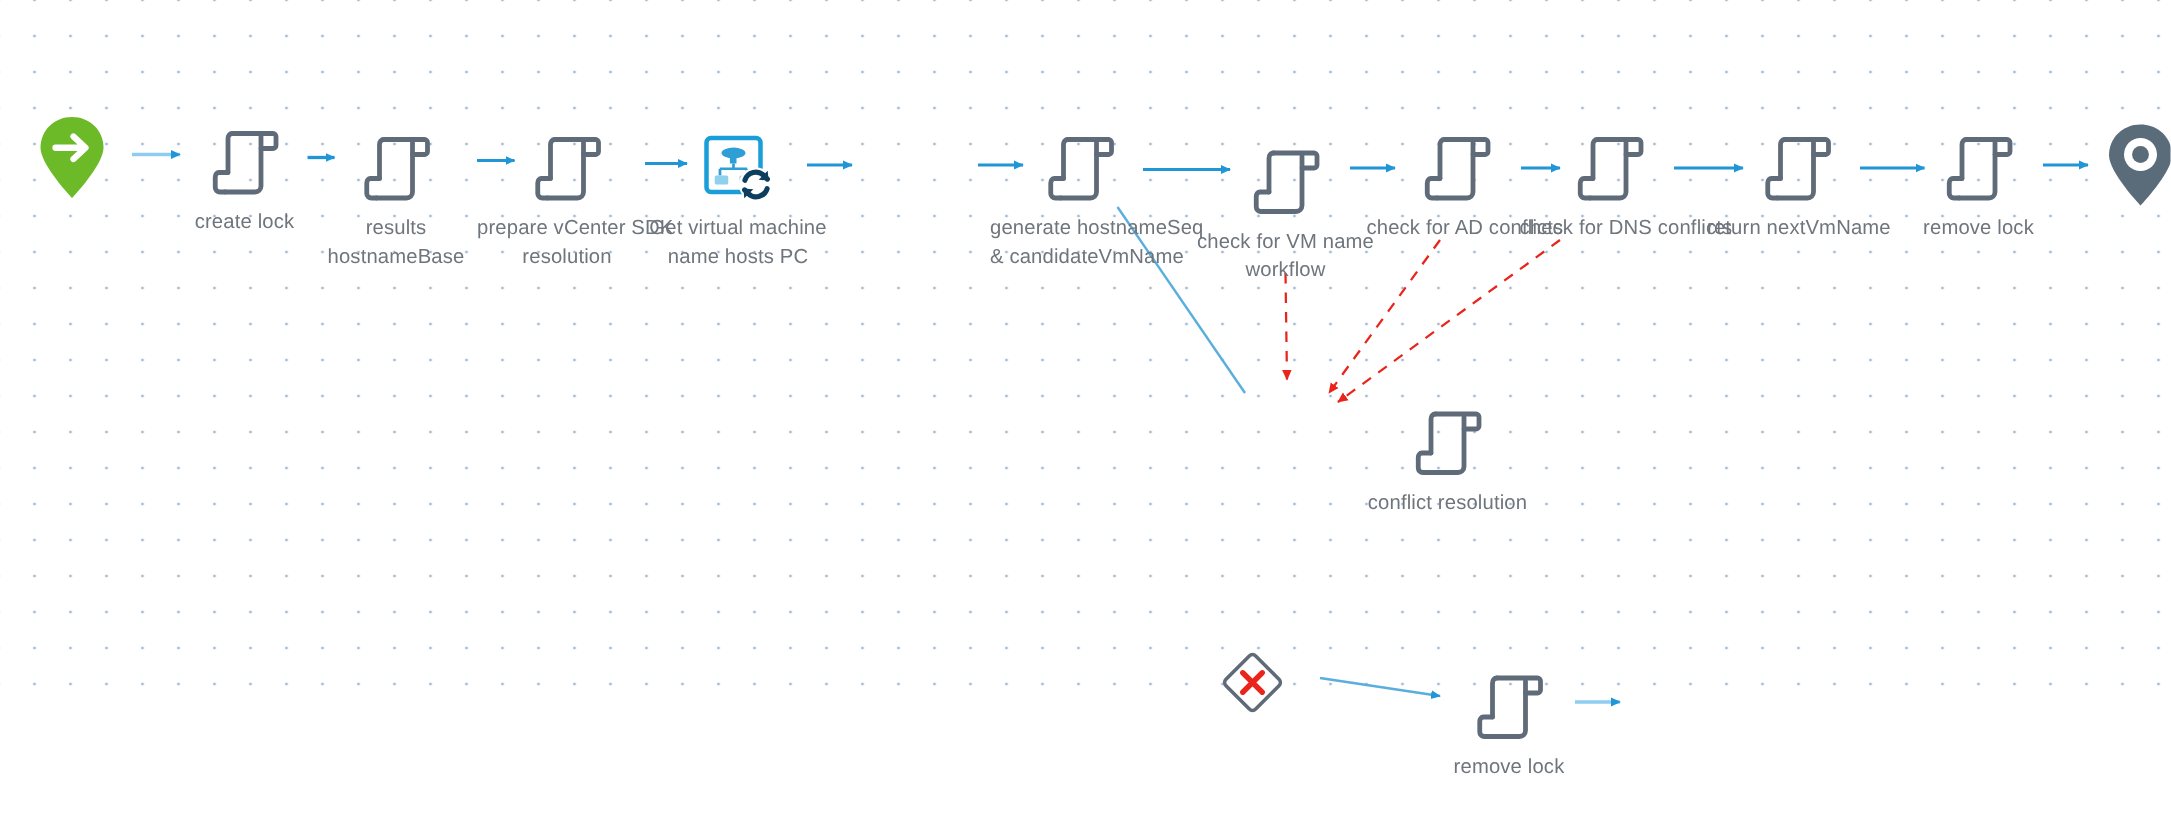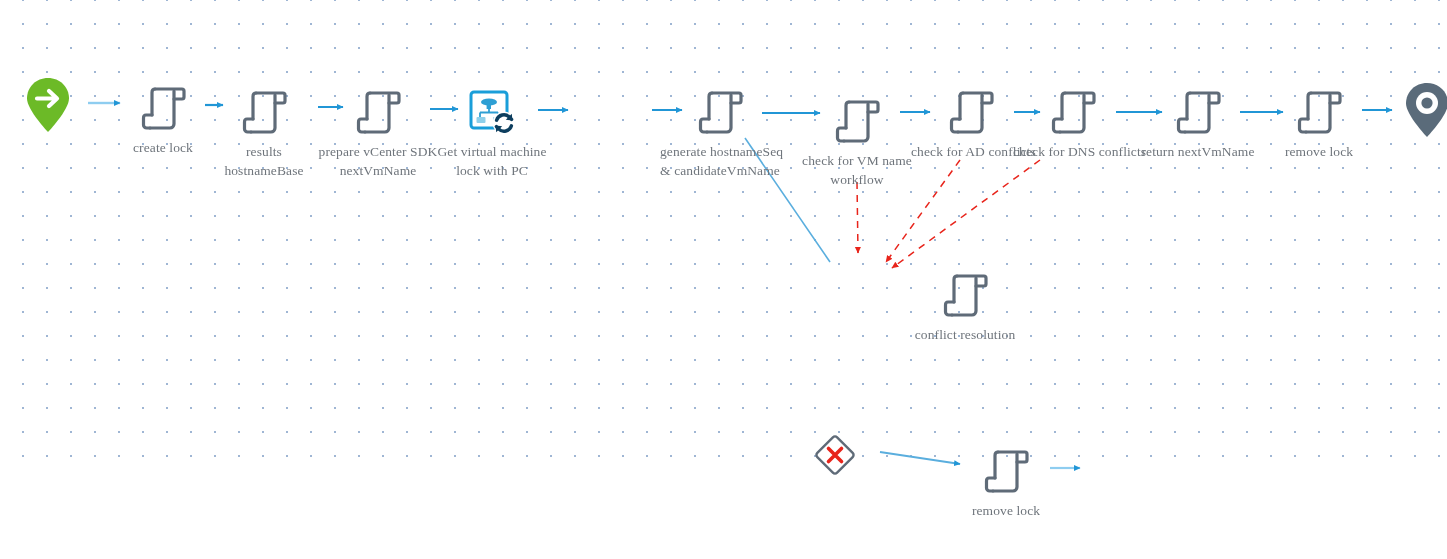--- a/index.html
+++ b/index.html
@@ -11,21 +11,20 @@
     overflow:hidden;
   }
   #canvas{
     position:relative;
     width:1447px;height:475px;
     background-color:#ffffff;
     background-image:
       radial-gradient(circle, #9fb6d4 0.9px, rgba(255,255,255,0) 1.1px);
     background-size:24px 24px;
     background-position:11px 12px;
-    font-family:Liberation Serif, serif;
   }
   #edge-layer{
     position:absolute;left:0;top:0;width:1447px;height:559px;
     pointer-events:none;
   }
   .node{
     position:absolute;
     width:120px;
     margin-left:-60px;
     text-align:center;
@@ -161,21 +160,21 @@
   <div class="node" style="left:378px;top:83px;">
     <div class="glyph">
       <svg class="scroll-ico" width="50" height="52" viewBox="0 0 50 52">
         <path d="M17 7 L44 7 C45.1 7 46 7.9 46 9 L46 15 C46 16.1 45.1 17 44 17 L36 17" fill="none" stroke="#5f6b78" stroke-width="3.2" stroke-linecap="round" stroke-linejoin="round"></path>
         <path d="M36 9 L36 42 C36 44.2 34.2 46 32 46 L12 46" fill="none" stroke="#5f6b78" stroke-width="3.2" stroke-linecap="round" stroke-linejoin="round"></path>
         <path d="M17 7 C15 7 14 8.5 14 10.5 L14 33" fill="none" stroke="#5f6b78" stroke-width="3.2" stroke-linecap="round" stroke-linejoin="round"></path>
         <path d="M14 33 L8 33 C6.5 33 5.5 34.2 5.5 36 L5.5 43 C5.5 44.8 6.9 46 8.6 46 L12 46" fill="none" stroke="#5f6b78" stroke-width="3.2" stroke-linecap="round" stroke-linejoin="round"></path>
       </svg>
     </div>
     <div class="label">prepare vCenter SDK</div>
-    <div class="label">nextVmName</div>
+    <div class="label">resolution</div>
   </div>
 
   <div class="node" style="left:492px;top:83px;">
     <div class="glyph">
       <svg width="52" height="52" viewBox="0 0 52 52">
         <rect x="5" y="6" width="36" height="36" rx="3" ry="3" fill="#ffffff" stroke="#1a9ed9" stroke-width="3"></rect>
         <ellipse cx="23" cy="16" rx="8" ry="3.6" fill="#2e9fd4"></ellipse>
         <rect x="20.6" y="19" width="4.4" height="4" fill="#2e9fd4"></rect>
         <path d="M14 26.5 H32 M14 26.5 V31 M32 26.5 V31 M23 23 V26.5" fill="none" stroke="#2e9fd4" stroke-width="1.8"></path>
         <rect x="10.5" y="31" width="9" height="6" rx="1" fill="#8fd0ea"></rect>
@@ -183,21 +182,21 @@
         <g transform="translate(27,26)">
           <circle cx="11" cy="11" r="11.4" fill="#ffffff"></circle>
           <path d="M3.6 8.2 A7.6 7.6 0 0 1 16.4 5.2 L18.6 7.4" fill="none" stroke="#0d3e5e" stroke-width="3.4" stroke-linecap="round"></path>
           <path d="M18.8 1.8 L19.4 8.4 L12.8 7.8 Z" fill="#0d3e5e"></path>
           <path d="M18.4 13.8 A7.6 7.6 0 0 1 5.6 16.8 L3.4 14.6" fill="none" stroke="#0d3e5e" stroke-width="3.4" stroke-linecap="round"></path>
           <path d="M3.2 20.2 L2.6 13.6 L9.2 14.2 Z" fill="#0d3e5e"></path>
         </g>
       </svg>
     </div>
     <div class="label">Get virtual machine</div>
-    <div class="label">lock with PC</div>
+    <div class="label">name hosts PC</div>
   </div>
 
 
   <div class="node" style="left:720px;top:83px;">
     <div class="glyph">
       <svg class="scroll-ico" width="50" height="52" viewBox="0 0 50 52">
         <path d="M17 7 L44 7 C45.1 7 46 7.9 46 9 L46 15 C46 16.1 45.1 17 44 17 L36 17" fill="none" stroke="#5f6b78" stroke-width="3.2" stroke-linecap="round" stroke-linejoin="round"></path>
         <path d="M36 9 L36 42 C36 44.2 34.2 46 32 46 L12 46" fill="none" stroke="#5f6b78" stroke-width="3.2" stroke-linecap="round" stroke-linejoin="round"></path>
         <path d="M17 7 C15 7 14 8.5 14 10.5 L14 33" fill="none" stroke="#5f6b78" stroke-width="3.2" stroke-linecap="round" stroke-linejoin="round"></path>
         <path d="M14 33 L8 33 C6.5 33 5.5 34.2 5.5 36 L5.5 43 C5.5 44.8 6.9 46 8.6 46 L12 46" fill="none" stroke="#5f6b78" stroke-width="3.2" stroke-linecap="round" stroke-linejoin="round"></path>

